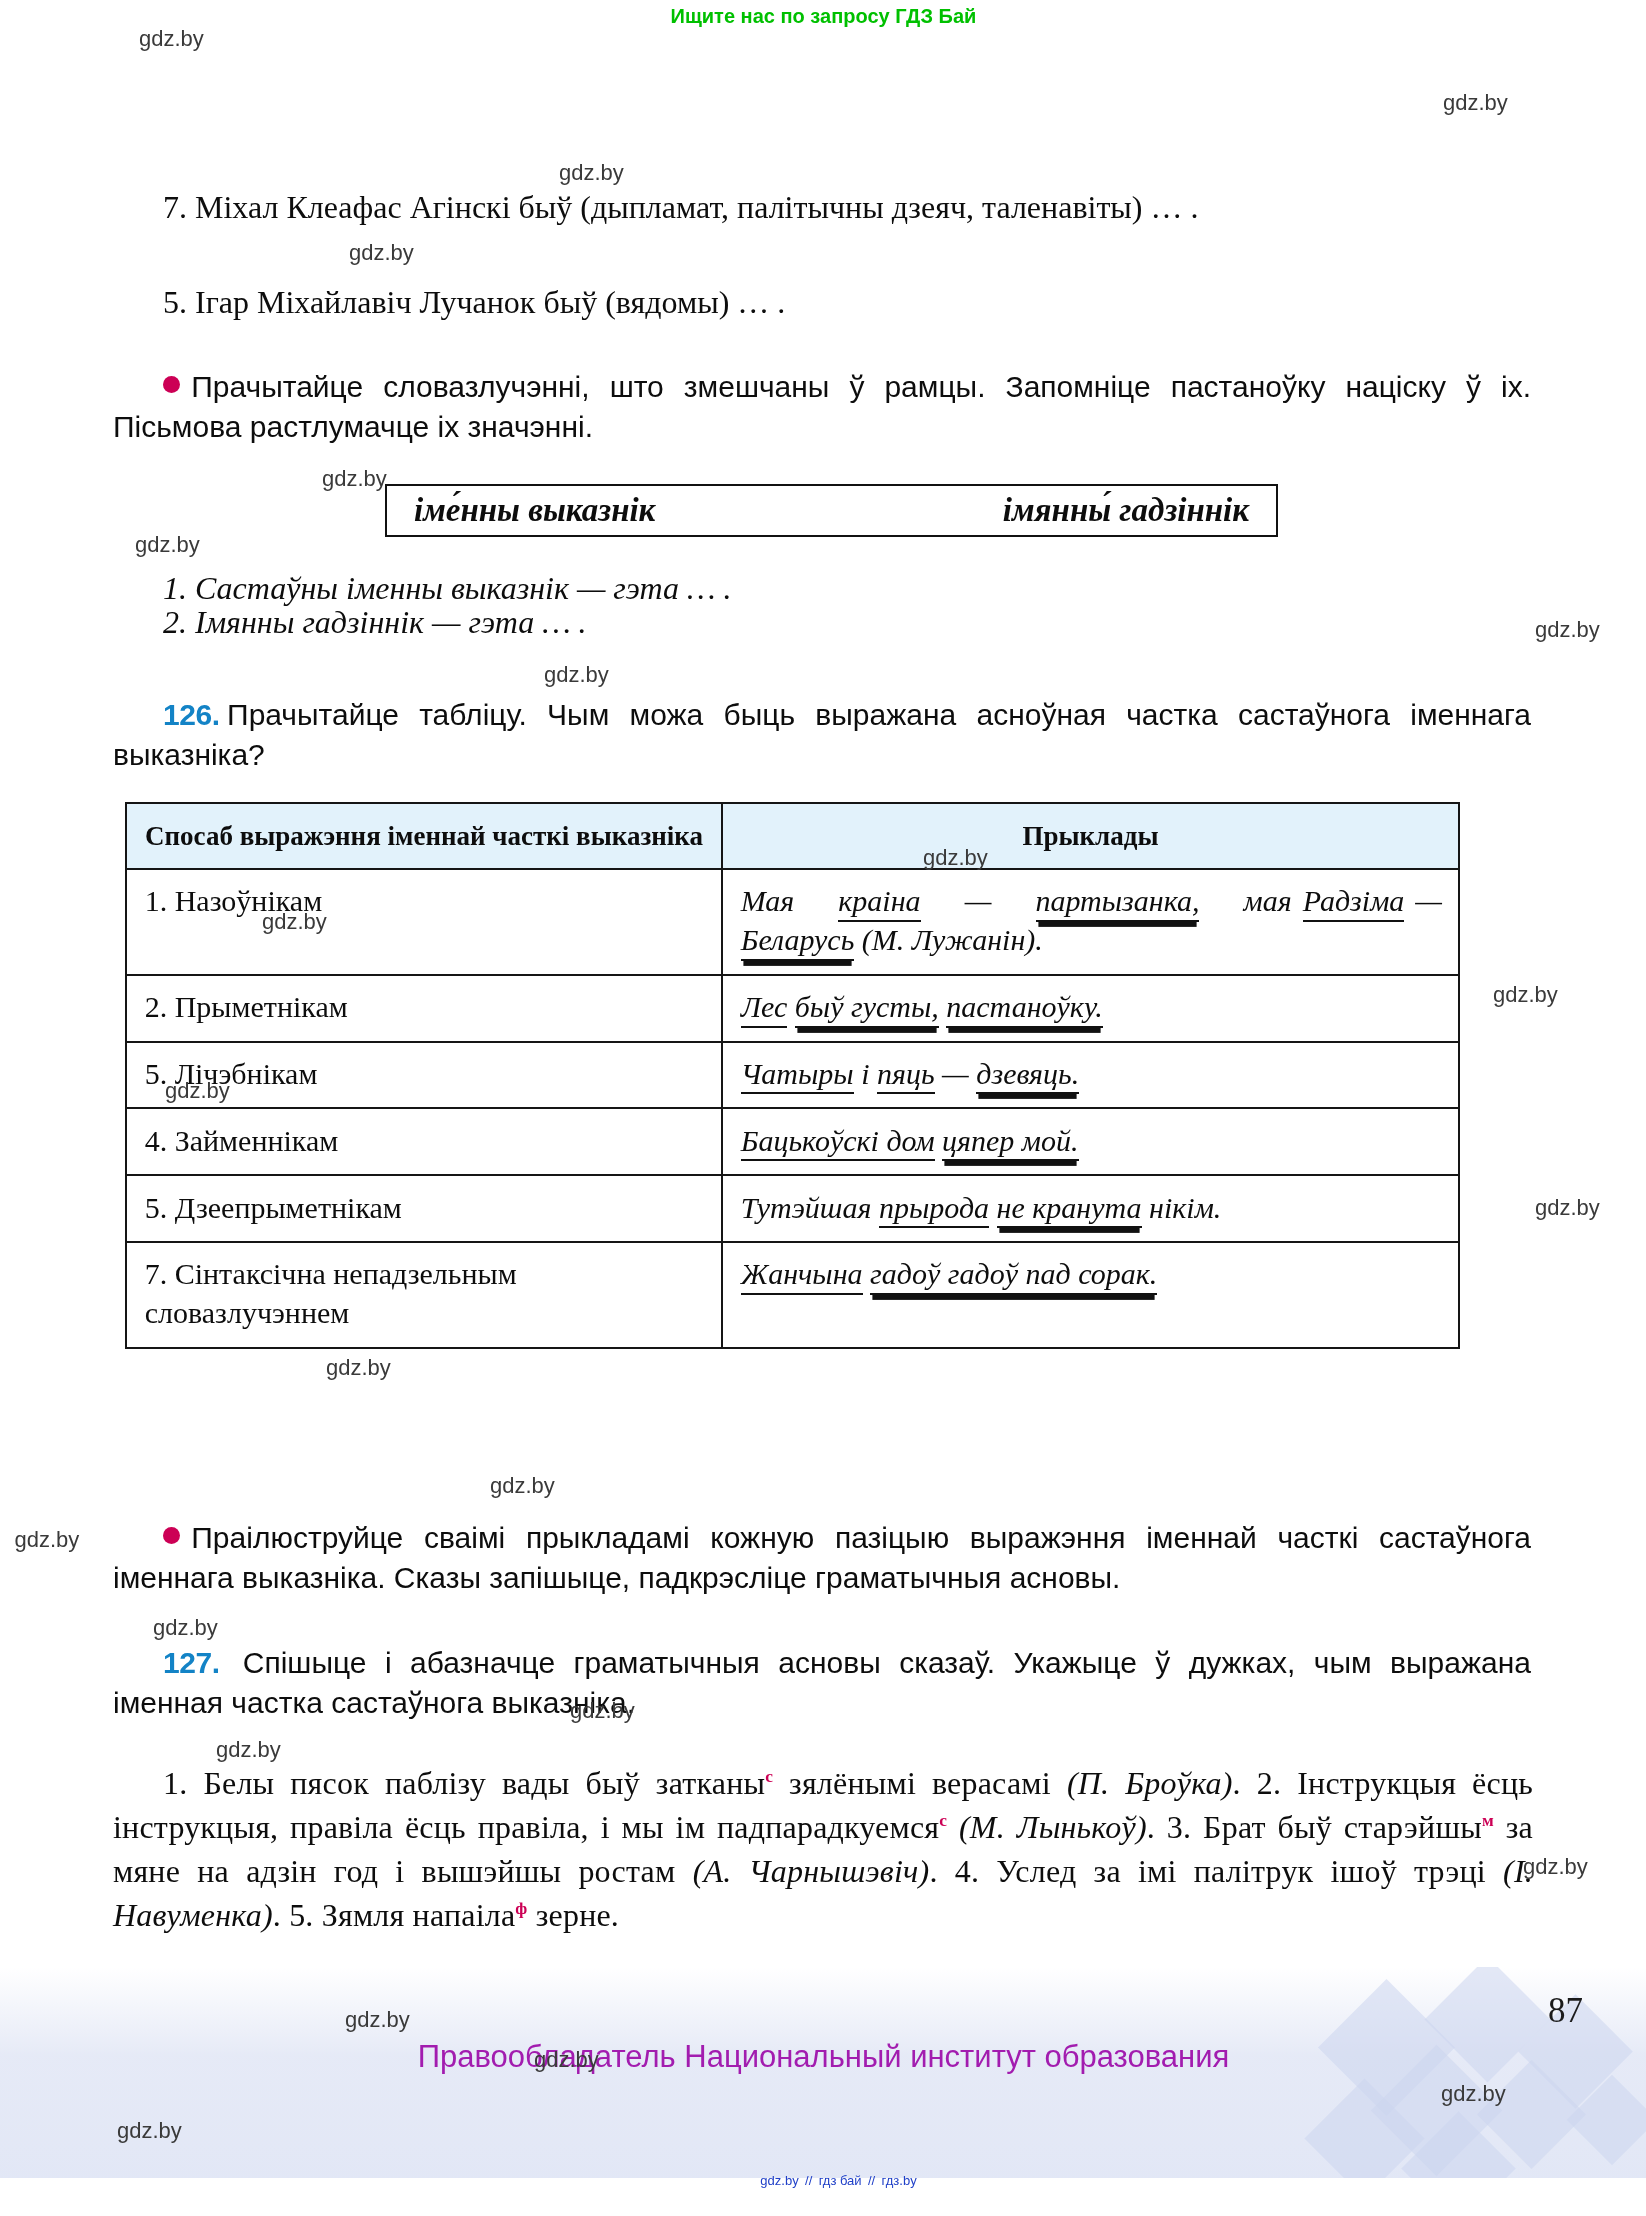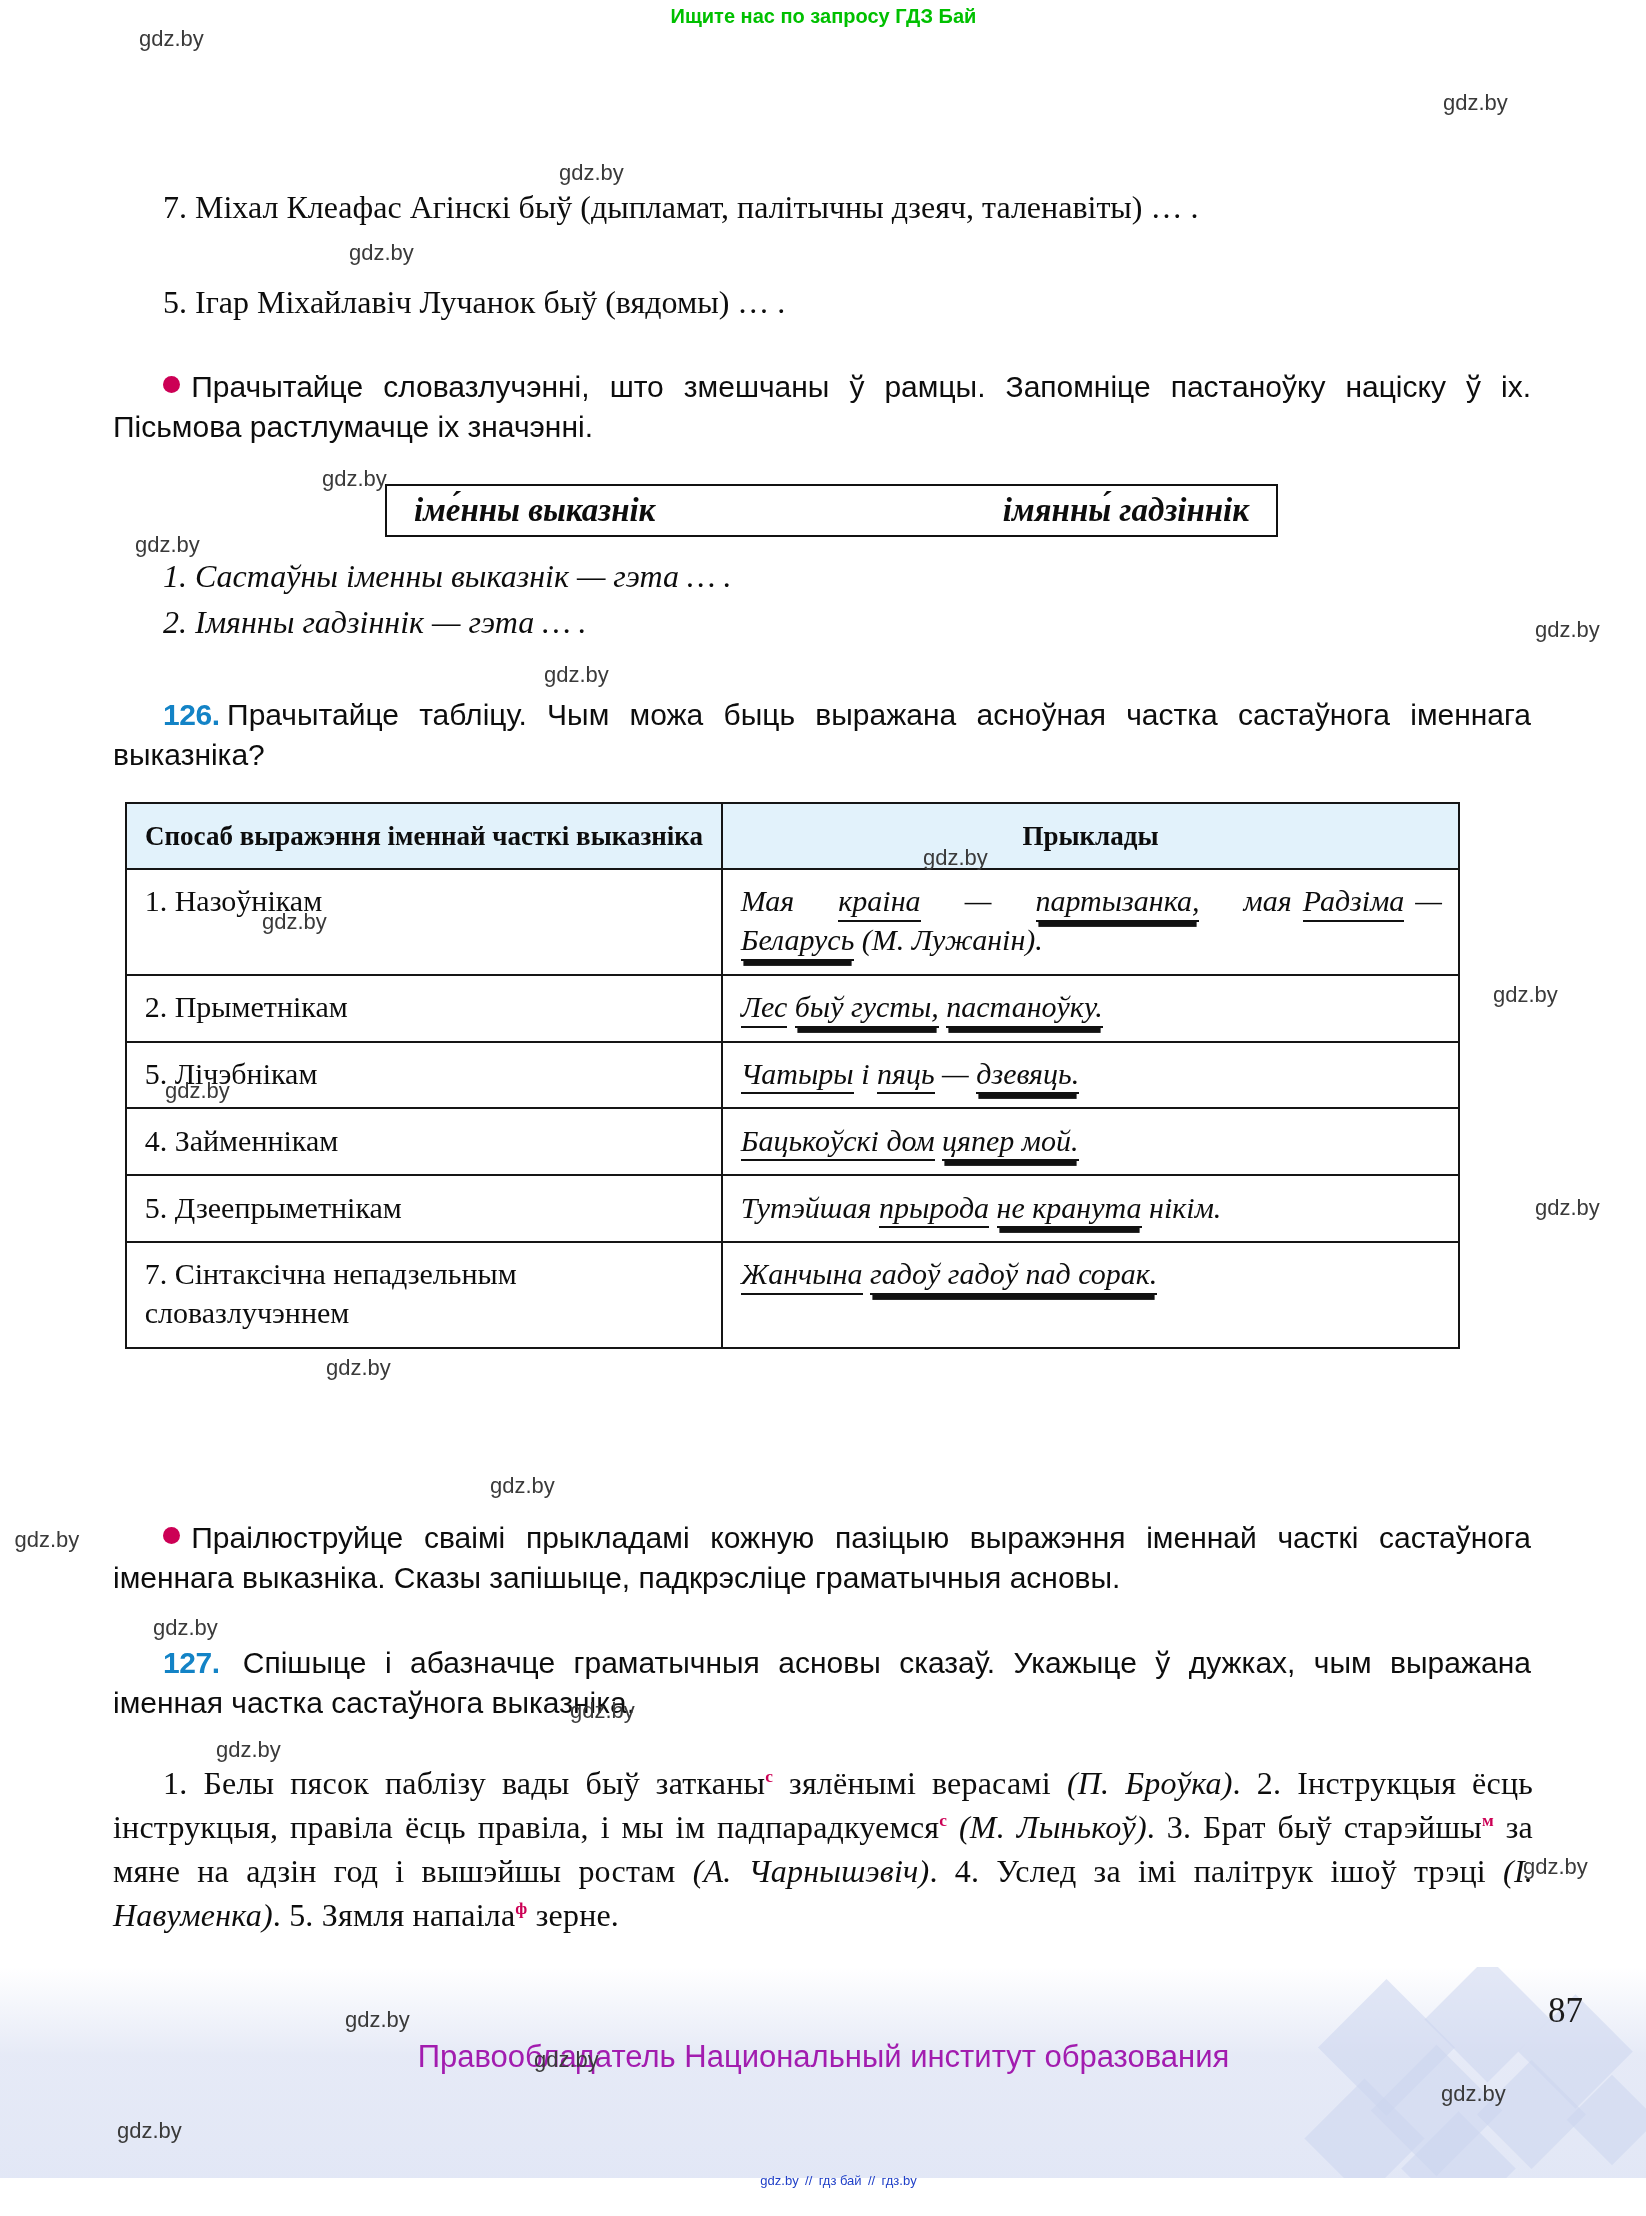--- a/index.html
+++ b/index.html
@@ -221,21 +221,21 @@
 
   <div class="blk sans-txt indent" style="left:113px; top:367px; width:1418px;">
     <span class="bullet"></span><span>Прачытайце словазлучэнні, што змешчаны ў рамцы. Запомніце пастаноўку націску ў іх. Пісьмова растлумачце іх значэнні.</span>
   </div>
 
   <div class="termbox" style="left:385px; top:484px; width:893px; height:53px;">
     <span>іме́нны выказнік</span>
     <span>імянны́ гадзіннік</span>
   </div>
 
-  <div class="blk serif-txt ital indent" style="left:113px; top:556px; width:1418px;">1. Састаўны іменны выказнік — гэта … .</div>
+  <div class="blk serif-txt ital indent" style="left:113px; top:568px; width:1418px;">1. Састаўны іменны выказнік — гэта … .</div>
   <div class="blk serif-txt ital indent" style="left:113px; top:602px; width:1418px;">2. Імянны гадзіннік — гэта … .</div>
 
   <div class="blk sans-txt indent" style="left:113px; top:695px; width:1418px;">
     <span class="exnum">126.</span><span style="margin-left:7.3px;">Прачытайце табліцу. Чым можа быць выражана асноўная частка састаўнога іменнага выказніка?</span>
   </div>
 
   <table class="maintbl" style="left:125px; top:802px; width:1334px;">
     <colgroup>
         <col style="width:596px;">
         <col style="width:737px;">

